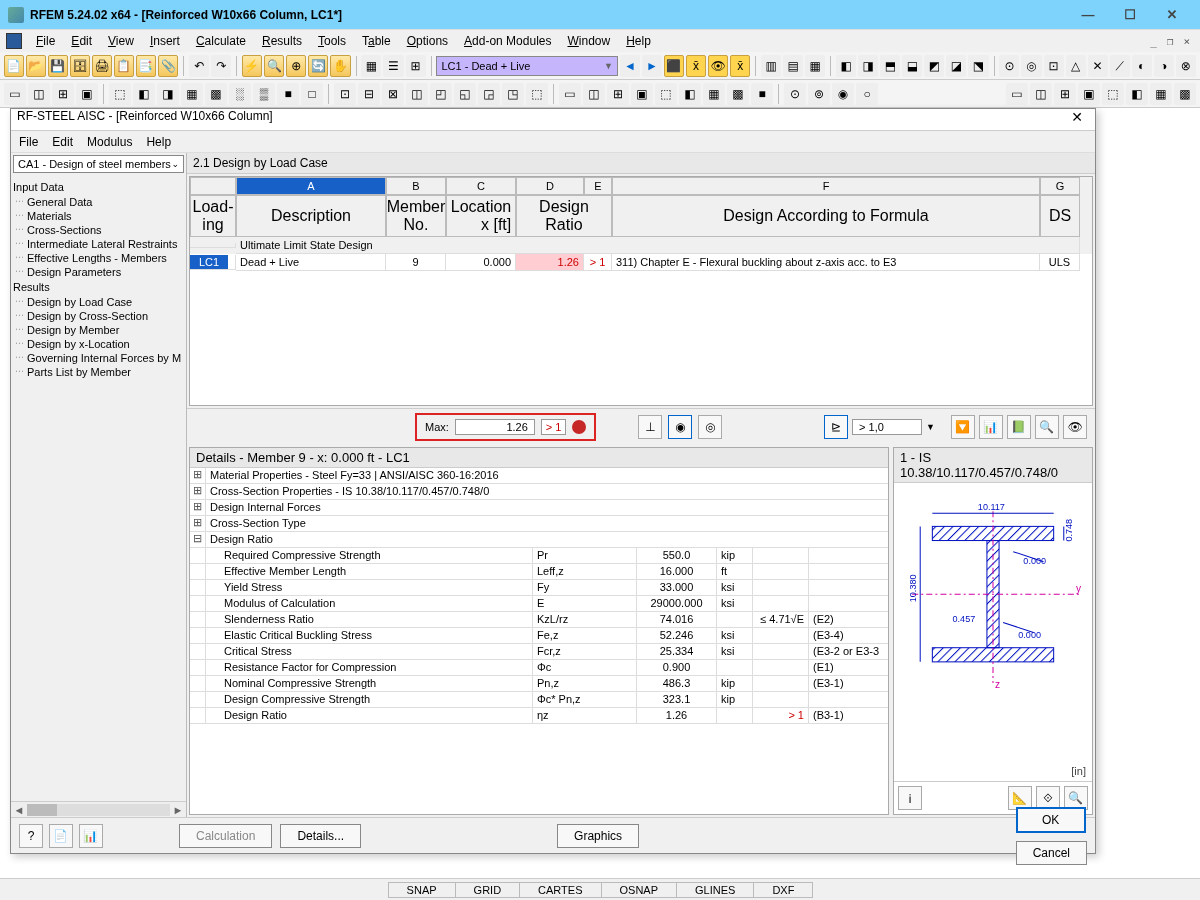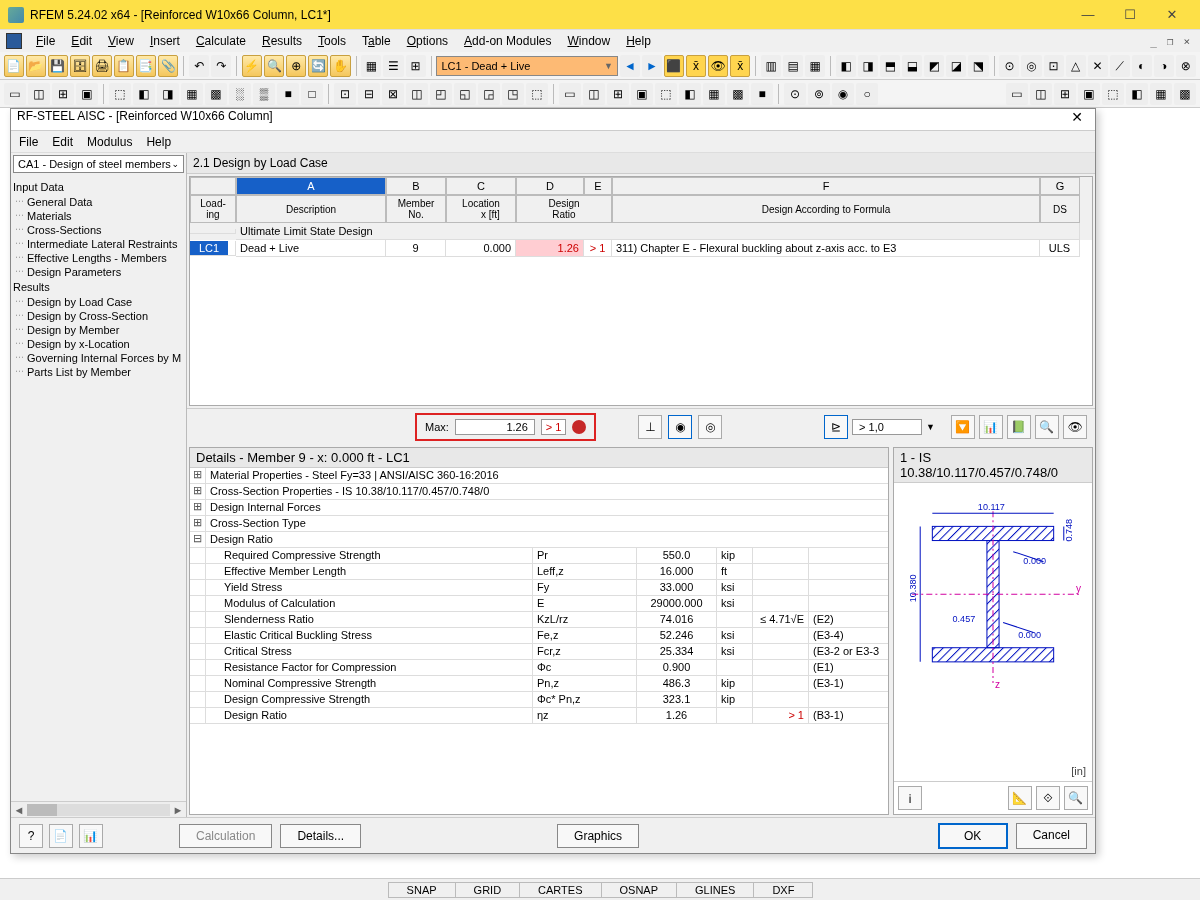--- a/index.html
+++ b/index.html
@@ -1,33 +1,33 @@
 <!DOCTYPE html>
 <html><head>
 <meta charset="utf-8">
 <style>
 * { box-sizing: border-box; margin: 0; padding: 0; }
 body { font-family: "Segoe UI", Tahoma, sans-serif; font-size: 11px; background: #fff; color: #000; width: 1200px; height: 900px; overflow: hidden; position: relative; }
-.titlebar { height: 30px; background: #fde047; border-bottom: 1px solid #ddd; display: flex; align-items: center; padding: 0 8px; }
+.titlebar { height: 30px; background: #7dd3fc; border-bottom: 1px solid #ddd; display: flex; align-items: center; padding: 0 8px; font-weight: bold; }
 .titlebar .icon { width: 16px; height: 16px; margin-right: 6px; background: linear-gradient(135deg,#6a9,#48a); border-radius: 2px; }
 .titlebar .title { flex: 1; font-size: 12px; }
 .titlebar .win-controls { display: flex; gap: 2px; }
 .win-btn { width: 40px; height: 28px; display: flex; align-items: center; justify-content: center; font-size: 13px; color: #444; }
 .menubar { height: 22px; background: #f0f0f0; display: flex; align-items: center; padding: 0 6px; gap: 4px; font-size: 12px; }
 .menubar span { padding: 2px 6px; }
 .menubar span u { text-decoration: underline; }
 .menubar .sys-icon { width: 16px; height: 16px; background: #2a5a9a; border: 1px solid #333; margin-right: 4px; }
 .menubar .mdi { margin-left: auto; display:flex; gap:2px; }
 .menubar .mdi span { font-family: monospace; font-size:11px; padding:0 4px; color:#555;}
 .toolbar { height: 28px; background: #f4f4f4; border-bottom: 1px solid #ccc; display: flex; align-items: center; padding: 0 4px; gap: 2px; }
 .tb-btn { width: 22px; height: 22px; border: 1px solid transparent; display: inline-flex; align-items: center; justify-content: center; font-size: 12px; border-radius:2px;}
 .tb-btn.col1 { background: linear-gradient(#ffe9a8,#f5c75d); border-color:#c8a040;}
 .tb-btn.col2 { background: #eee; }
 .tb-sep { width:1px; height:20px; background:#bbb; margin:0 3px;}
-.tb-combo { height:20px; border:1px solid #888; background:#fdba74; padding:1px 4px; font-size:11px; width:200px; display:flex; align-items:center;}
+.tb-combo { height:20px; border:1px solid #888; background:#c4b5fd; padding:1px 4px; font-size:11px; width:200px; display:flex; align-items:center;}
 .tb-combo .arrow{margin-left:auto; font-size:9px; color:#666;}
 .toolbar2 { height: 28px; background: #f4f4f4; border-bottom: 1px solid #ccc; display: flex; align-items: center; padding: 0 4px; gap: 2px; }
 .main-area { position: absolute; top: 108px; left: 0; right: 0; bottom: 22px; background: #fff; }
 .grid-bg { position:absolute; inset:0; background-image: radial-gradient(circle, #ccc 0.5px, transparent 0.5px); background-size: 60px 60px; background-position: 30px 30px; }
 .dialog { position:absolute; top:0; left:10px; width:1086px; height:746px; background:#f0f0f0; border:1px solid #888; box-shadow: 3px 3px 8px rgba(0,0,0,0.2); }
 .dlg-title { height:22px; background:#fff; border-bottom:1px solid #ccc; display:flex; align-items:flex-start; padding:0 6px; font-size:12px;}
 .dlg-title .close{margin-left:auto; font-size:14px; padding:0 6px;}
 .dlg-menu { height:22px; display:flex; align-items:center; padding:0 8px; gap:14px; font-size:12px; background:#f0f0f0; border-bottom:1px solid #ddd;}
 .dlg-body { display:flex; height:calc(100% - 80px);}
 .dlg-sidebar{ width:176px; background:#f0f0f0; border-right:1px solid #bbb; display:flex; flex-direction:column;}
@@ -39,21 +39,21 @@
 .tree .item::before{content:"⋯"; position:absolute; left:2px; color:#888; font-size:9px;}
 .tree-scroll{margin-top:auto; height:16px; background:#eee; border-top:1px solid #ccc; display:flex; align-items:center;}
 .tree-scroll .l,.tree-scroll .r{width:16px;text-align:center;color:#666;}
 .tree-scroll .bar{flex:1; background:#ddd; height:12px; position:relative;}
 .tree-scroll .thumb{position:absolute;left:0;width:30px;height:12px;background:#bbb;}
 .dlg-main{flex:1; display:flex; flex-direction:column; background:#f0f0f0;}
 .panel-title{padding:3px 6px; font-size:12px; background:#e8e8e8; border-bottom:1px solid #ccc;}
 .grid-wrap{ background:#fff; border:1px solid #aaa; margin:2px; height:230px; display:flex; flex-direction:column;}
 .grid-hdr{display:flex; background:#f0f0f0; font-size:11px;}
 .ghcell{border:1px solid #bbb; padding:2px 4px; text-align:center; display:flex; align-items:center; justify-content:center;}
-.grid-hdr2{display:flex; background:#f0f0f0; font-size:10px;}
+.grid-hdr2{display:flex; background:#f0f0f0; font-size:16px;}
 .grid-row{display:flex; font-size:11px; background:#fff;align-items:center;}
 .gcell{border-right:1px solid #ddd; border-bottom:1px solid #ddd; padding:2px 4px; overflow:hidden; white-space:nowrap;}
 .col-load{width:46px;}
 .col-a{width:150px;}
 .col-b{width:60px; text-align:center;}
 .col-c{width:70px; text-align:right;}
 .col-d{width:68px; text-align:right;}
 .col-e{width:28px; text-align:center;}
 .col-f{width:428px;}
 .col-g{width:40px; text-align:center;}
@@ -521,21 +521,21 @@
       <div class="ftr-icons">
         <div class="btn-icon">?</div>
         <div class="btn-icon">📄</div>
         <div class="btn-icon">📊</div>
       </div>
       <div style="width:60px;"></div>
       <div class="footer-btn disabled">Calculation</div>
       <div class="footer-btn">Details...</div>
       <div style="width:180px;"></div>
       <div class="footer-btn">Graphics</div>
-      <div style="margin-left:auto; display:flex; gap:8px;">
+      <div style="margin-left:auto; display:flex; gap:8px;flex-direction:column;">
         <div class="footer-btn primary" style="width:70px;text-align:center;">OK</div>
         <div class="footer-btn">Cancel</div>
       </div>
     </div>
   </div>
 </div>
 
 <div class="status-bar">
   <div class="center">
     <div class="status-seg">SNAP</div>

